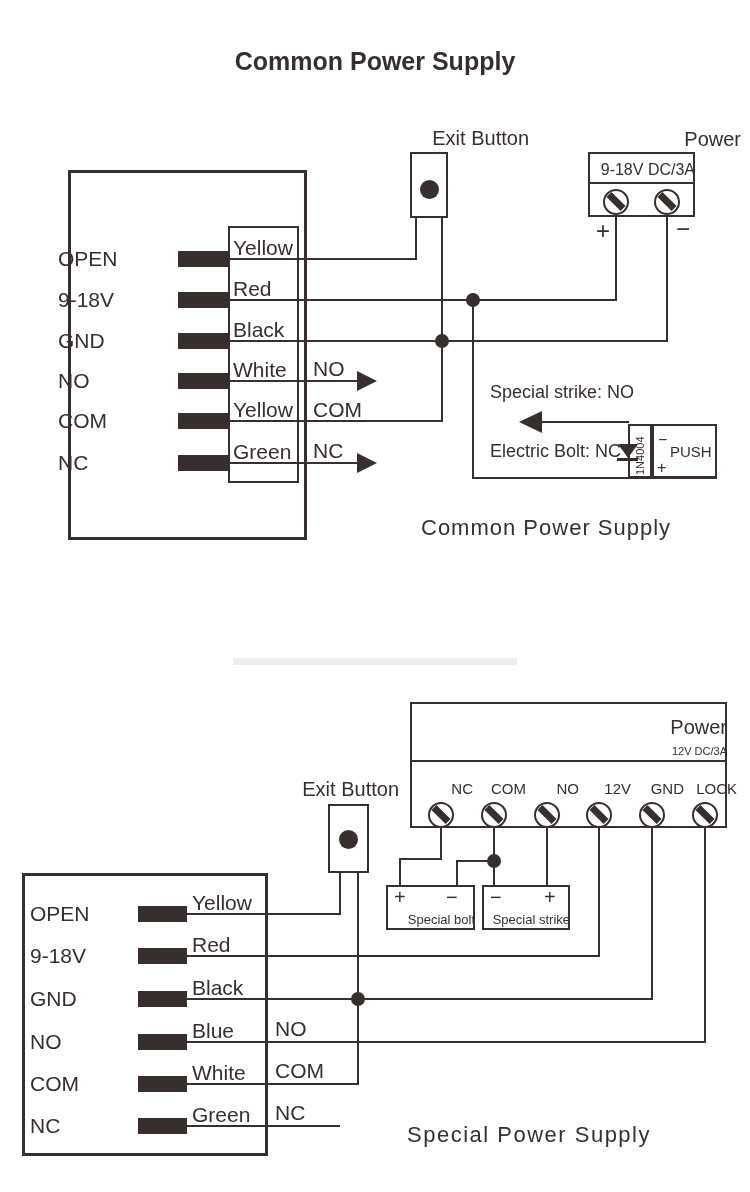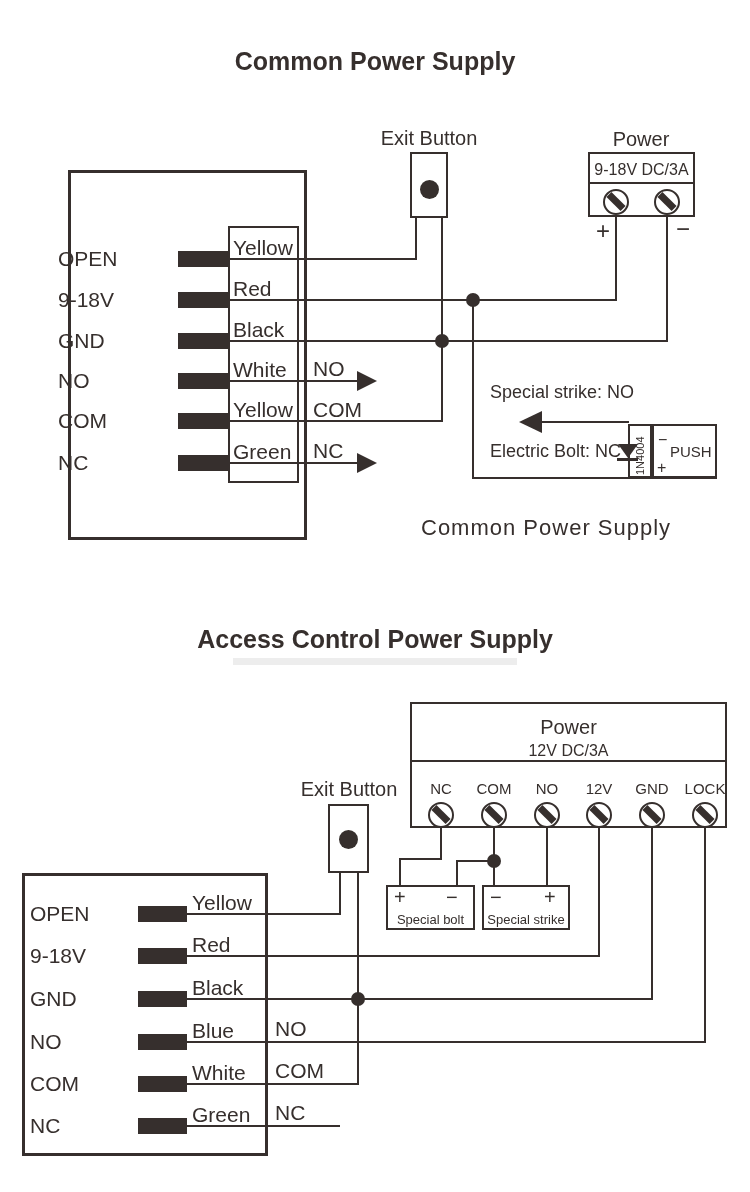--- a/index.html
+++ b/index.html
@@ -20,21 +20,21 @@
   .screw{ position:absolute; width:26px; height:26px; border:2px solid var(--ink); border-radius:50%; background:#fff; }
   .slash{ position:absolute; left:1px; top:7px; width:20px; height:7px; background:var(--ink); transform:rotate(45deg); }
   .arr-r{ position:absolute; width:0; height:0; border-top:10px solid transparent;
           border-bottom:10px solid transparent; border-left:20px solid var(--ink); }
   .arr-l{ position:absolute; width:0; height:0; border-top:11px solid transparent;
           border-bottom:11px solid transparent; border-right:23px solid var(--ink); }
   .tri-down{ position:absolute; width:0; height:0; border-left:10px solid transparent;
           border-right:10px solid transparent; border-top:14px solid var(--ink); }
   .vtext{ position:absolute; writing-mode:vertical-rl; transform:rotate(180deg); font-size:11px; color:var(--ink); }
   .r{ text-align:left; }
-  .c{ text-align:center; }
+  .c{ text-align:right; }
   .band{ position:absolute; background:#ededed; }
 </style>
 </head>
 <body>
 
 <div id="stage">
 
   <div class="ttl" style="top:47px">Common Power Supply</div>
 
   <div class="t c" style="left:329px;top:128px;width:200px;font-size:20px">Exit Button</div>
@@ -109,26 +109,25 @@
   <div class="box" style="left:652px;top:424px;width:65px;height:54px"></div>
   <div class="vtext" style="left:634px;top:427px;height:48px">1N4004</div>
   <div class="tri-down" style="left:618px;top:444px"></div>
   <div class="bar" style="left:617px;top:458px;width:21px;height:3px"></div>
   <div class="t" style="left:658px;top:430px;font-size:16px">−</div>
   <div class="t" style="left:670px;top:442px;font-size:15px">PUSH</div>
   <div class="t" style="left:657px;top:458px;font-size:16px">+</div>
 
   <div class="cap" style="left:421px;top:515px;width:250px">Common Power Supply</div>
 
-  <div class="ttl" style="top:625px">Access Control Power Supply</div>
   <div class="band" style="left:233px;top:658px;width:284px;height:7px"></div>
 
   <div class="box" style="left:410px;top:702px;width:317px;height:126px"></div>
   <div class="t c" style="left:410px;top:717px;width:317px;font-size:20px">Power</div>
-  <div class="t c" style="left:410px;top:741px;width:317px;font-size:16px">12V DC/3A</div>
+  <div class="t c" style="left:410px;top:741px;width:317px;font-size:11px">12V DC/3A</div>
   <div class="h" style="left:410px;top:760px;width:317px"></div>
 
   <div class="t c" style="left:409px;top:779px;width:64px;font-size:15px">NC</div>
   <div class="t c" style="left:462px;top:779px;width:64px;font-size:15px">COM</div>
   <div class="t c" style="left:515px;top:779px;width:64px;font-size:15px">NO</div>
   <div class="t c" style="left:567px;top:779px;width:64px;font-size:15px">12V</div>
   <div class="t c" style="left:620px;top:779px;width:64px;font-size:15px">GND</div>
   <div class="t c" style="left:673px;top:779px;width:64px;font-size:15px">LOCK</div>
 
   <div class="screw" style="left:428px;top:802px">
@@ -210,14 +209,15 @@
   <div class="box" style="left:386px;top:885px;width:89px;height:45px"></div>
   <div class="t" style="left:394px;top:887px;font-size:20px">+</div>
   <div class="t" style="left:446px;top:887px;font-size:20px">−</div>
   <div class="t c" style="left:386px;top:910px;width:89px;font-size:13px">Special bolt</div>
 
   <div class="box" style="left:482px;top:885px;width:88px;height:45px"></div>
   <div class="t" style="left:490px;top:887px;font-size:20px">−</div>
   <div class="t" style="left:544px;top:887px;font-size:20px">+</div>
   <div class="t c" style="left:482px;top:910px;width:88px;font-size:13px">Special strike</div>
 
+  <div class="cap" style="left:404px;top:1122px;width:250px;letter-spacing:1.5px">Special Power Supply</div>
 
 </div>
 
 </body></html>

